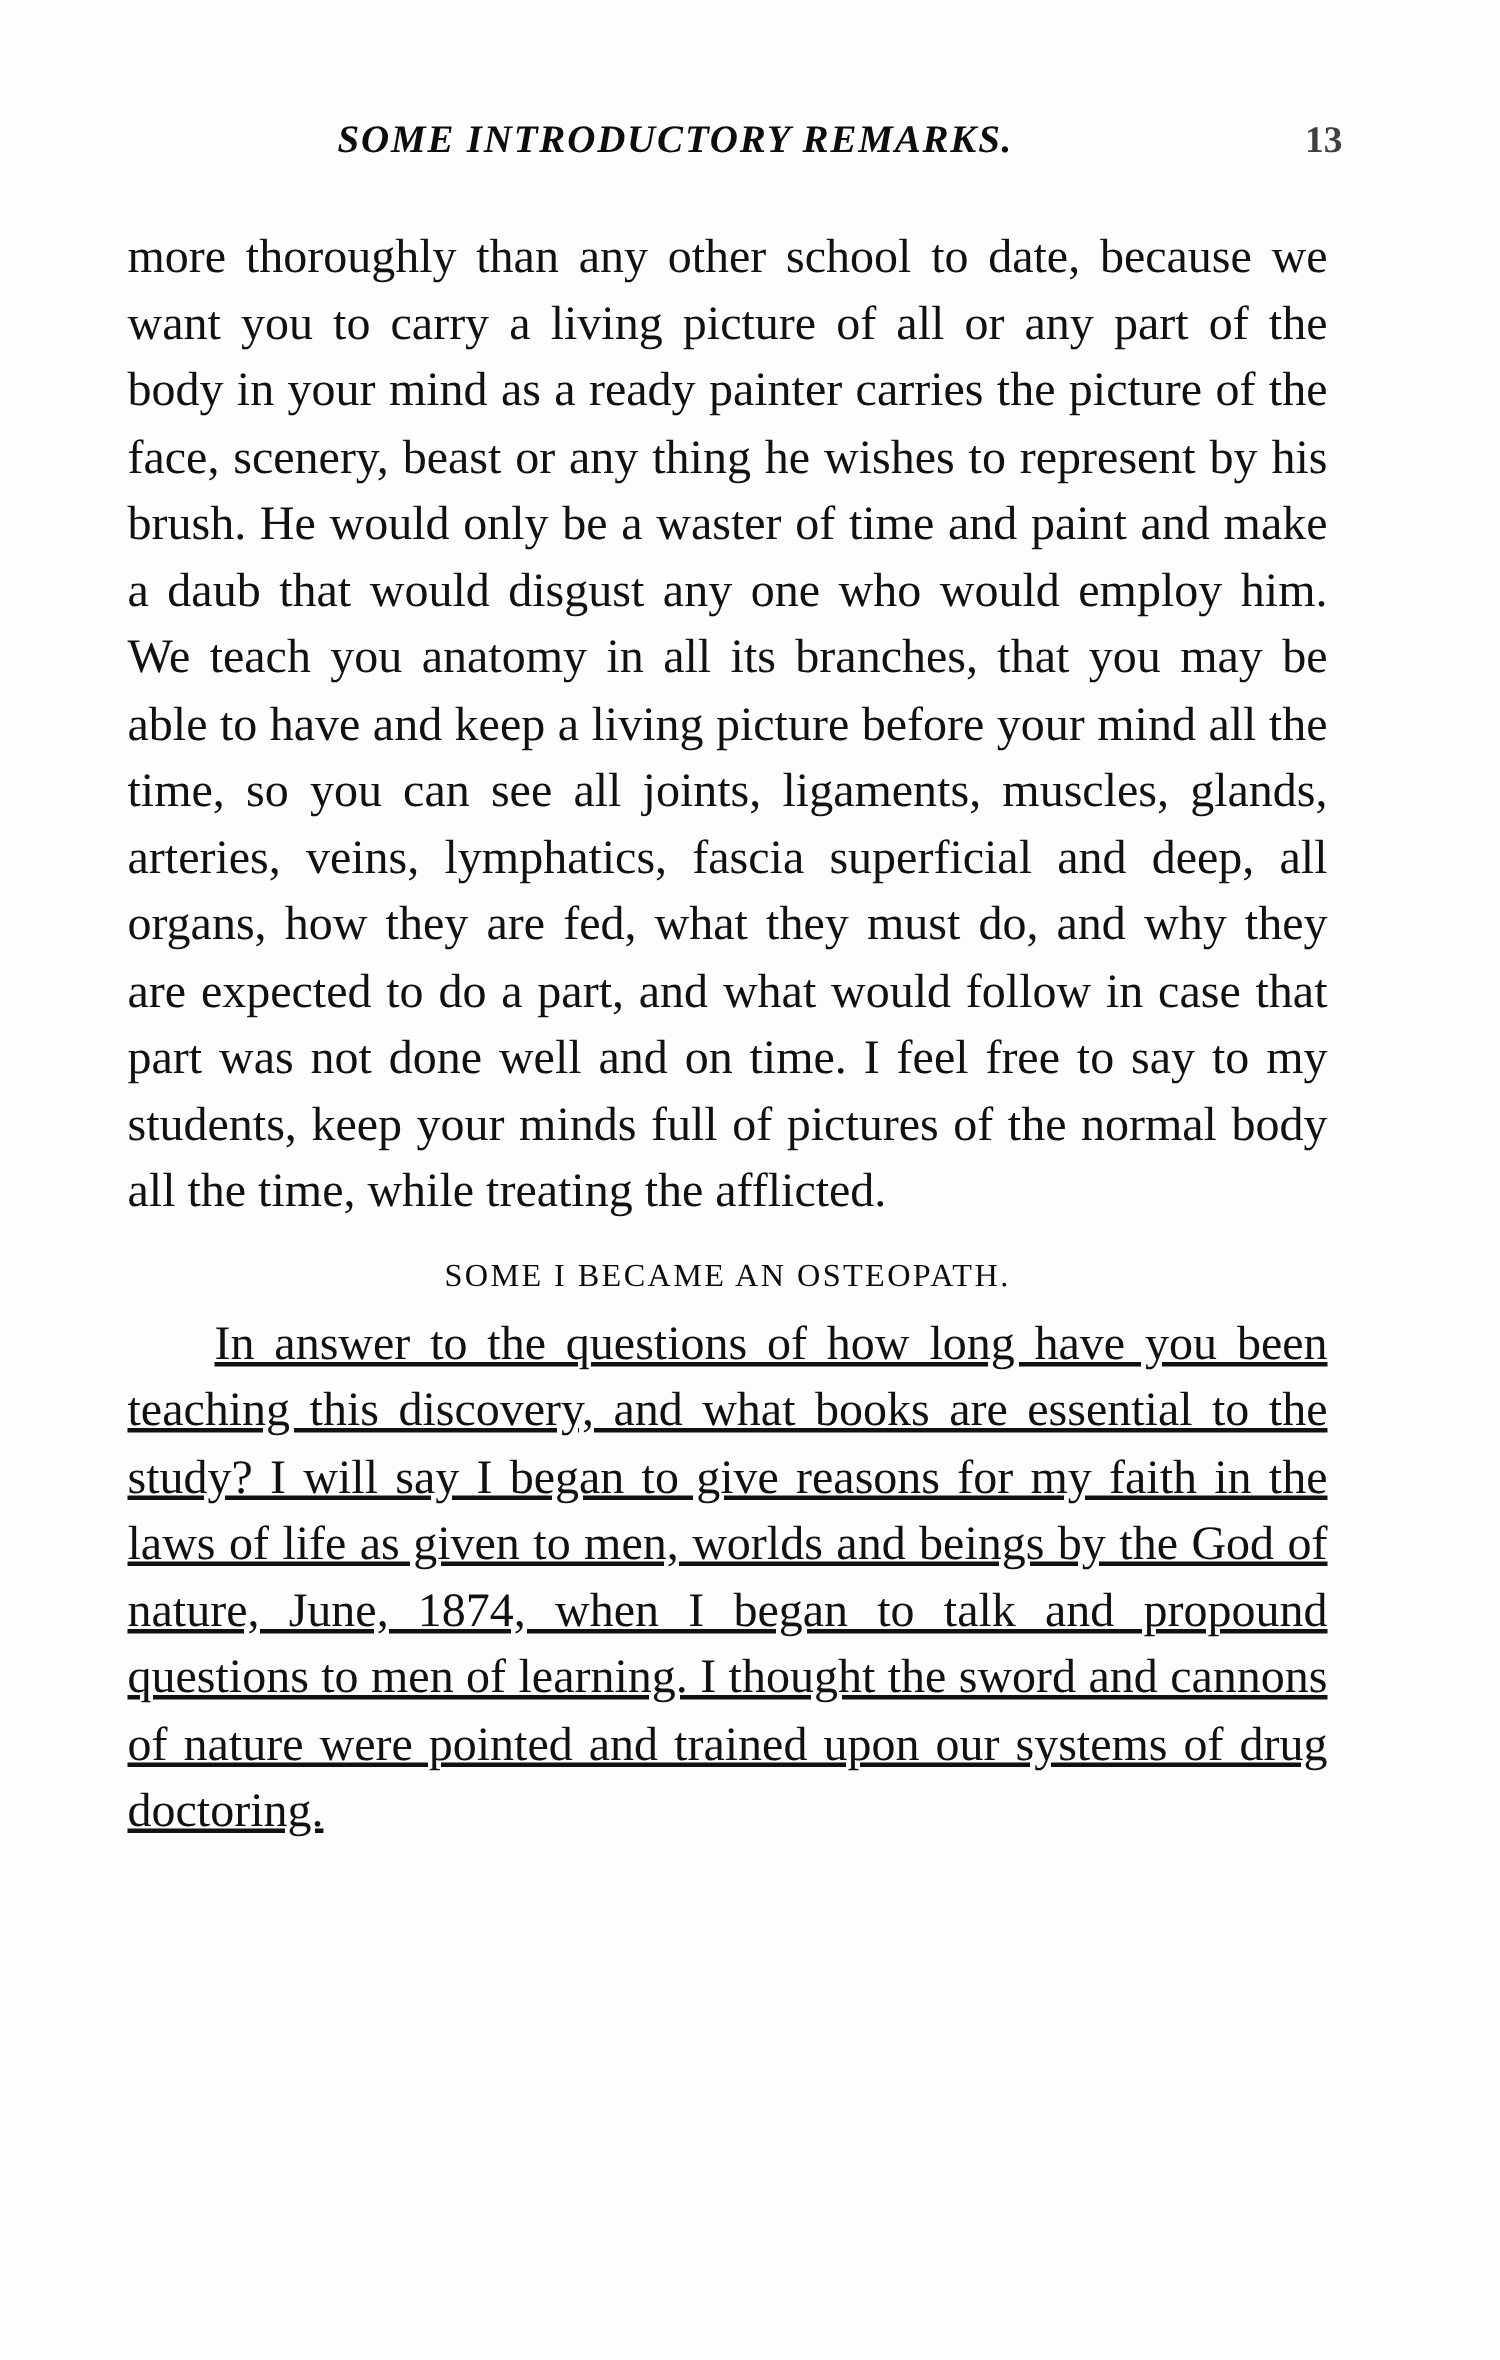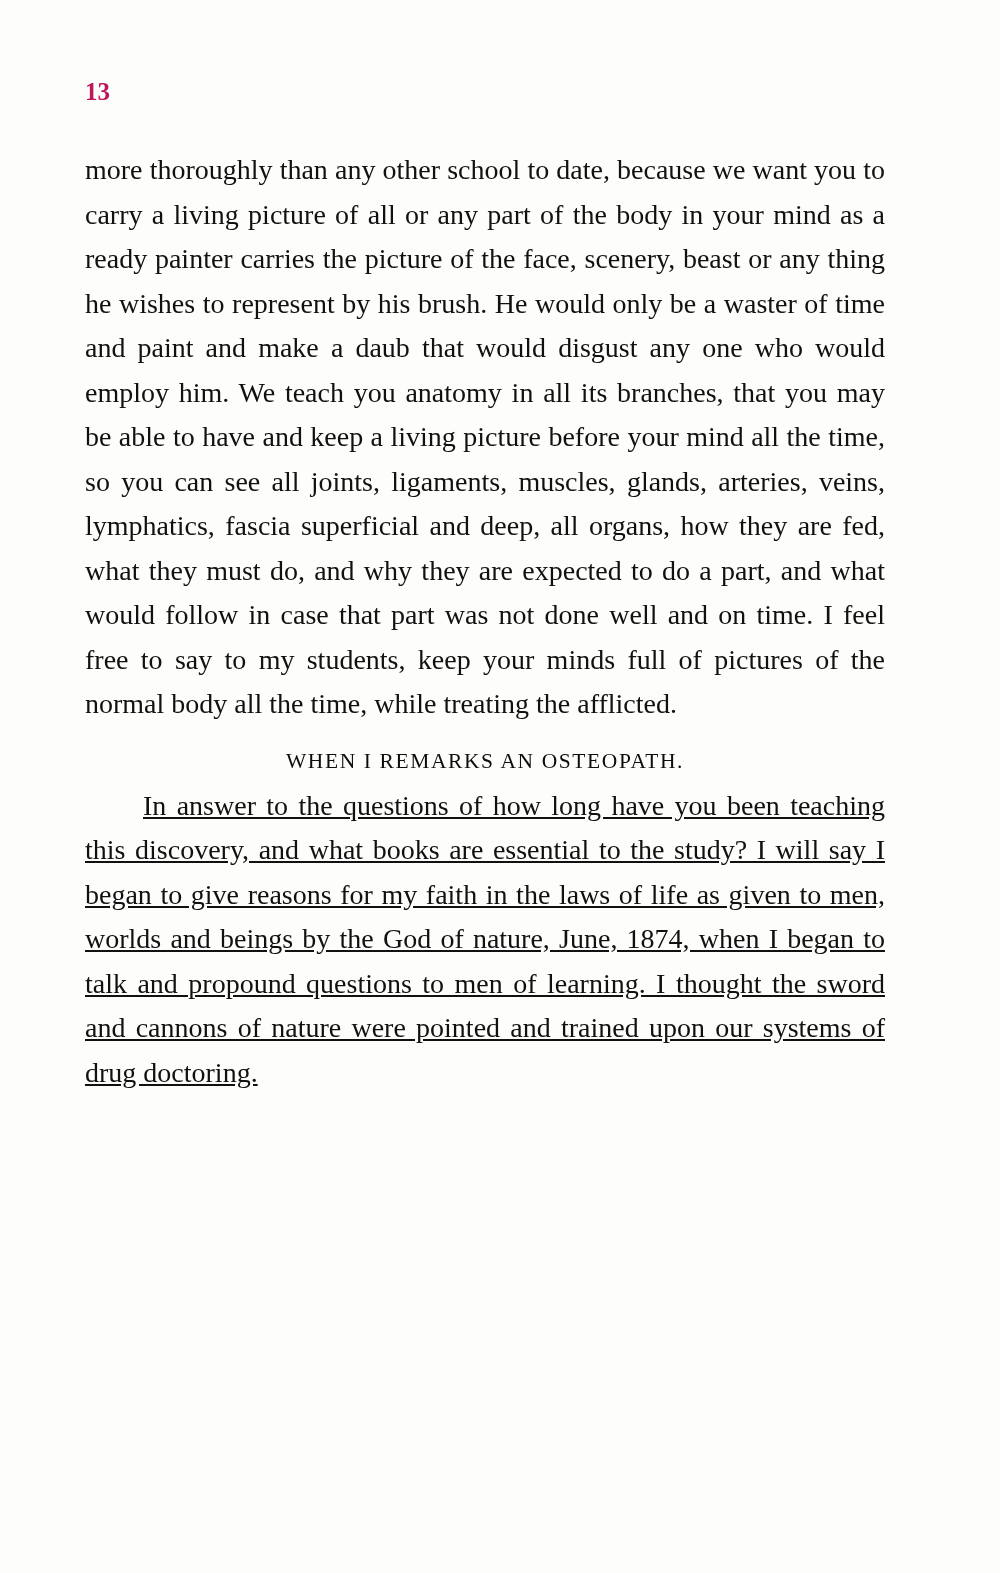--- a/index.html
+++ b/index.html
@@ -38,31 +38,31 @@
     font-style: italic;
     font-size: 26px;
     letter-spacing: 1.2px;
     color: #0d0d0d;
     margin-left: 140px;
   }
   .folio {
     font-family: "Liberation Serif", serif;
     font-weight: bold;
     font-size: 25px;
-    color: #be185d;
+    color: #404040;
   }
   .body-block {
     position: absolute;
     left: 85px;
     top: 148px;
     width: 800px;
   }
   p.para {
     margin: 0;
-    font-size: 28px;
+    font-size: 32px;
     line-height: 44.5px;
     text-align: justify;
     text-justify: inter-word;
     color: #111111;
     font-family: "Liberation Serif", serif;
   }
   p.para.indent {
     text-indent: 58px;
     text-decoration: underline;
   }
@@ -74,24 +74,25 @@
     font-family: "Liberation Serif", serif;
     color: #0d0d0d;
   }
 </style>
 </head>
 <body>
 
 <div class="page">
 
   <div class="header">
+    <div class="running-head">SOME INTRODUCTORY REMARKS.</div>
     <div class="folio">13</div>
   </div>
 
   <div class="body-block">
     <p class="para">more thoroughly than any other school to date, because we want you to carry a living picture of all or any part of the body in your mind as a ready painter carries the picture of the face, scenery, beast or any thing he wishes to represent by his brush.   He would only be a waster of time and paint and make a daub that would disgust any one who would employ him.  We teach you anatomy in all its branches, that you may be able to have and keep a living picture before your mind all the time, so you can see all joints, ligaments, muscles, glands, arteries, veins, lymphatics, fascia superficial and deep, all organs, how they are fed, what they must do, and why they are expected to do a part, and what would follow in case that part was not done well and on time.   I feel free to say to my students, keep your minds full of pictures of the normal body all the time, while treating the afflicted.</p>
 
-    <div class="section-head">WHEN I REMARKS AN OSTEOPATH.</div>
+    <div class="section-head">SOME I BECAME AN OSTEOPATH.</div>
 
     <p class="para indent">In answer to the questions of how long have you been teaching this discovery, and what books are essential to the study?  I will say I began to give reasons for my faith in the laws of life as given to men, worlds and beings by the God of nature, June, 1874, when I began to talk and propound questions to men of learning.   I thought the sword and cannons of nature were pointed and trained upon our systems of drug doctoring.</p>
   </div>
 
 </div>
 
 </body></html>

